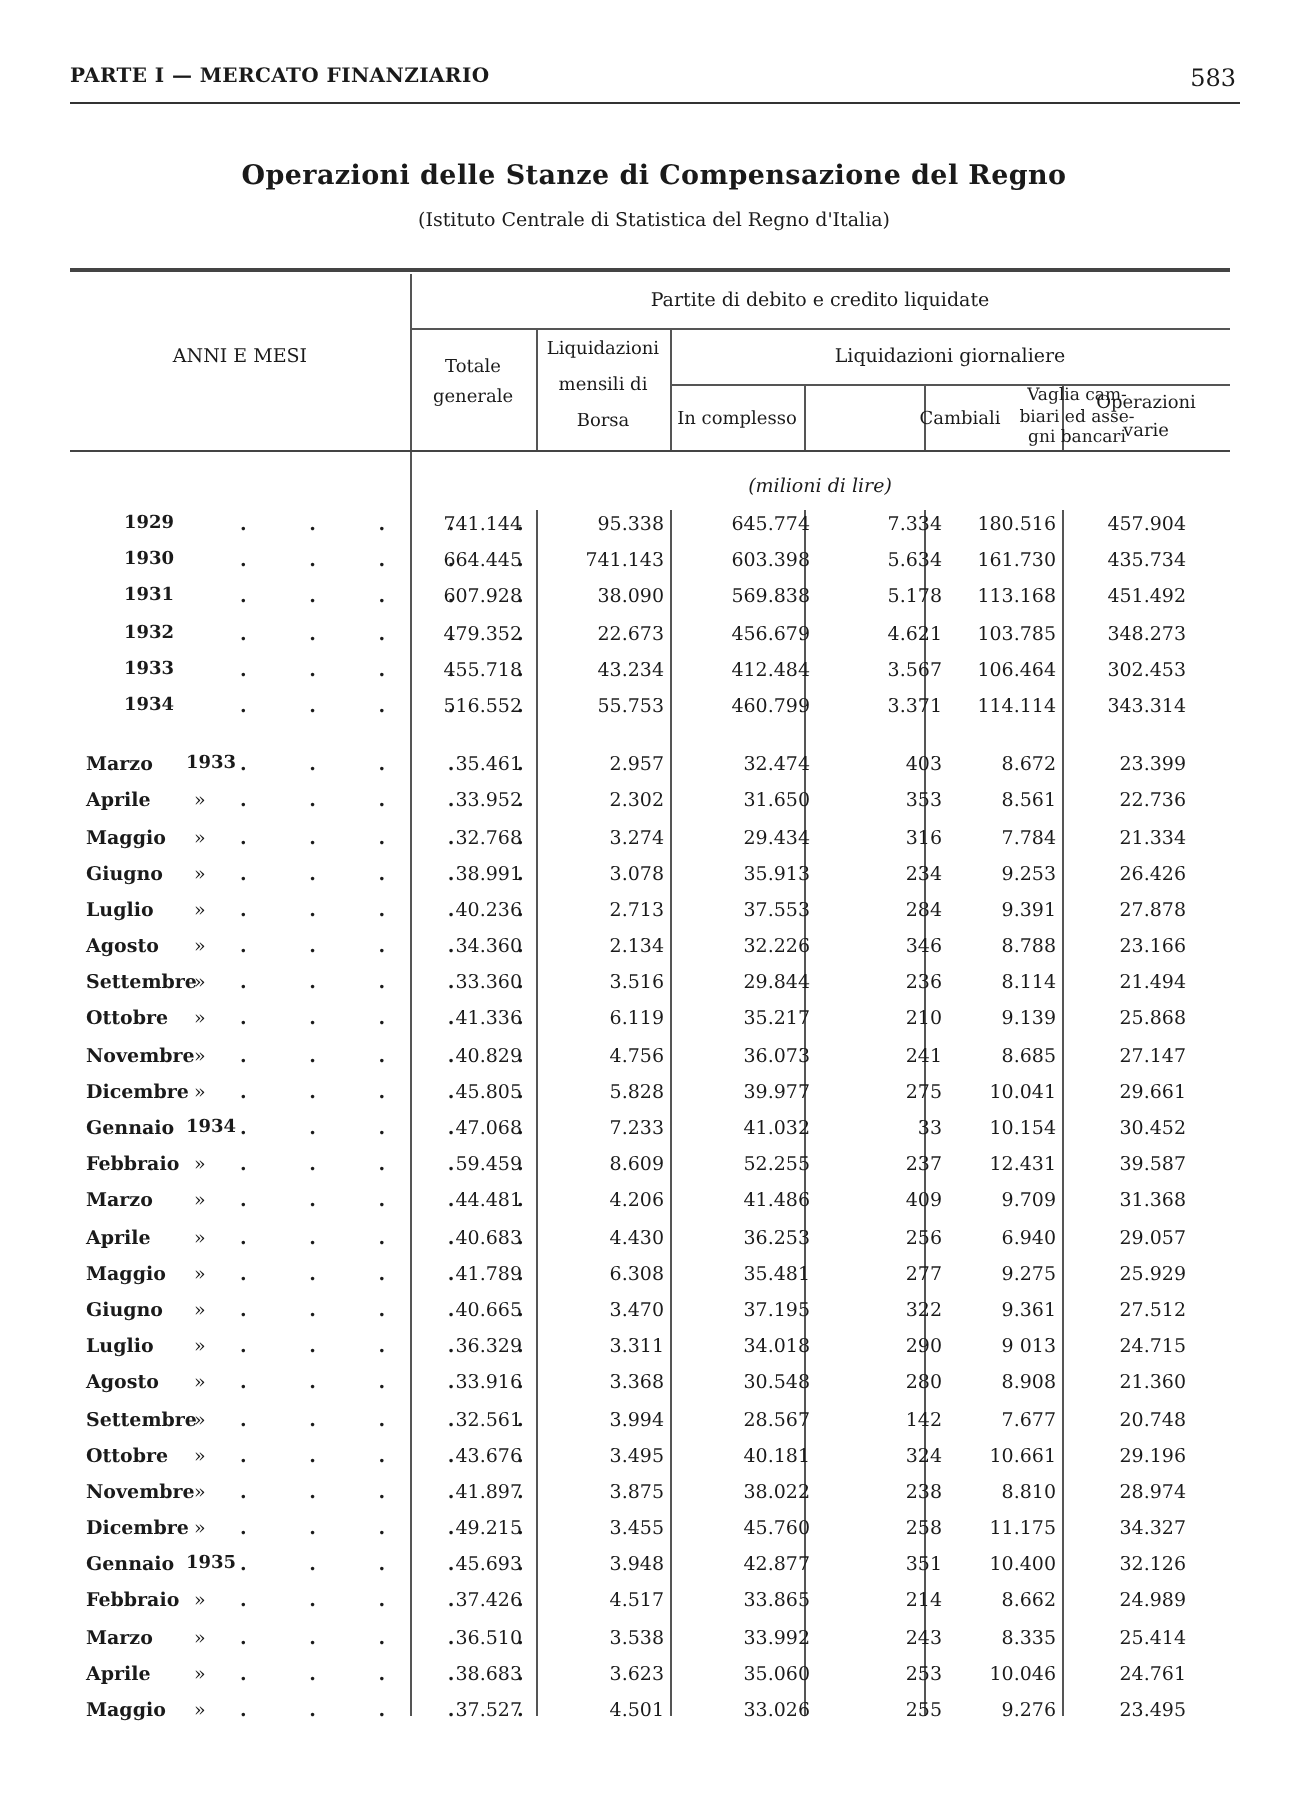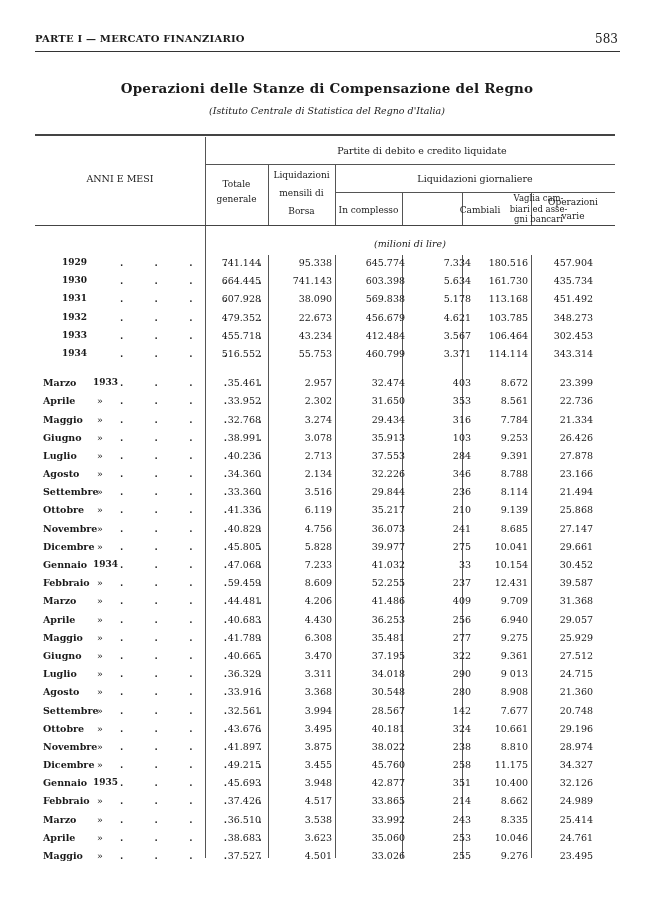--- a/index.html
+++ b/index.html
@@ -17,21 +17,21 @@
     }
     .running-head .rh-page {
       position: absolute; right: 2px; top: -1px; font-size: 12px;
     }
     .title {
       position: absolute; left: 0; right: 0; top: 80px; text-align: center;
       font-size: 13.5px; font-weight: bold; letter-spacing: 0.2px;
     }
     .subtitle {
       position: absolute; left: 0; right: 0; top: 105px; text-align: center;
-      font-size: 9.5px; font-style: italic;
+      font-size: 9.5px; 
     }
     
     .tbl {
       position: absolute; left: 35px; top: 134px; width: 580px;
       font-size: 9.5px;
     }
     .rule-top { position: absolute; left: 0; width: 580px; top: 0; border-top: 2.5px solid #444; }
     .head { position: absolute; top: 3px; left: 0; width: 580px; height: 88px; }
     .head .hcell { position: absolute; text-align: center; line-height: 15px; }
     .vline { position: absolute; border-left: 1px solid #555; }
@@ -75,21 +75,21 @@
     <div class="vline" style="left:233px; top:27px; height:61px;"></div>
     <div class="vline" style="left:300px; top:27px; height:61px;"></div>
     <div class="vline" style="left:367px; top:55px; height:33px;"></div>
     <div class="vline" style="left:427px; top:55px; height:33px;"></div>
     <div class="vline" style="left:496px; top:55px; height:33px;"></div>
 
     <div class="hline" style="left:170px; width:410px; top:27px;"></div>
     <div class="hline" style="left:300px; width:280px; top:55px;"></div>
 
     <div class="hcell" style="left:0; width:170px; top:34px; font-size:9.5px;">ANNI E MESI</div>
-    <div class="hcell" style="left:170px; width:410px; top:6px; font-size:9.5px;padding-left:12px;">Partite di debito e credito liquidate</div>
+    <div class="hcell" style="left:170px; width:410px; top:6px; font-size:9.5px;">Partite di debito e credito liquidate</div>
 
     <div class="hcell" style="left:170px; width:63px; top:40px; font-size:9px;">
       <div>Totale</div>
       <div>generale</div>
     </div>
     <div class="hcell" style="left:233px; width:67px; top:29px; font-size:9px; line-height:18px;">
       <div>Liquidazioni</div>
       <div>mensili di</div>
       <div>Borsa</div>
     </div>
@@ -212,21 +212,21 @@
         <span class="num n5">7.784</span>
         <span class="num n6">21.334</span>
       </div>
       <div class="row">
         <span class="c-label">Giugno</span>
         <span class="c-ditto">»</span>
         <span class="c-dots">. . . . .</span>
         <span class="num n1">38.991</span>
         <span class="num n2">3.078</span>
         <span class="num n3">35.913</span>
-        <span class="num n4">103</span>
+        <span class="num n4">234</span>
         <span class="num n5">9.253</span>
         <span class="num n6">26.426</span>
       </div>
       <div class="row">
         <span class="c-label">Luglio</span>
         <span class="c-ditto">»</span>
         <span class="c-dots">. . . . .</span>
         <span class="num n1">40.236</span>
         <span class="num n2">2.713</span>
         <span class="num n3">37.553</span>

